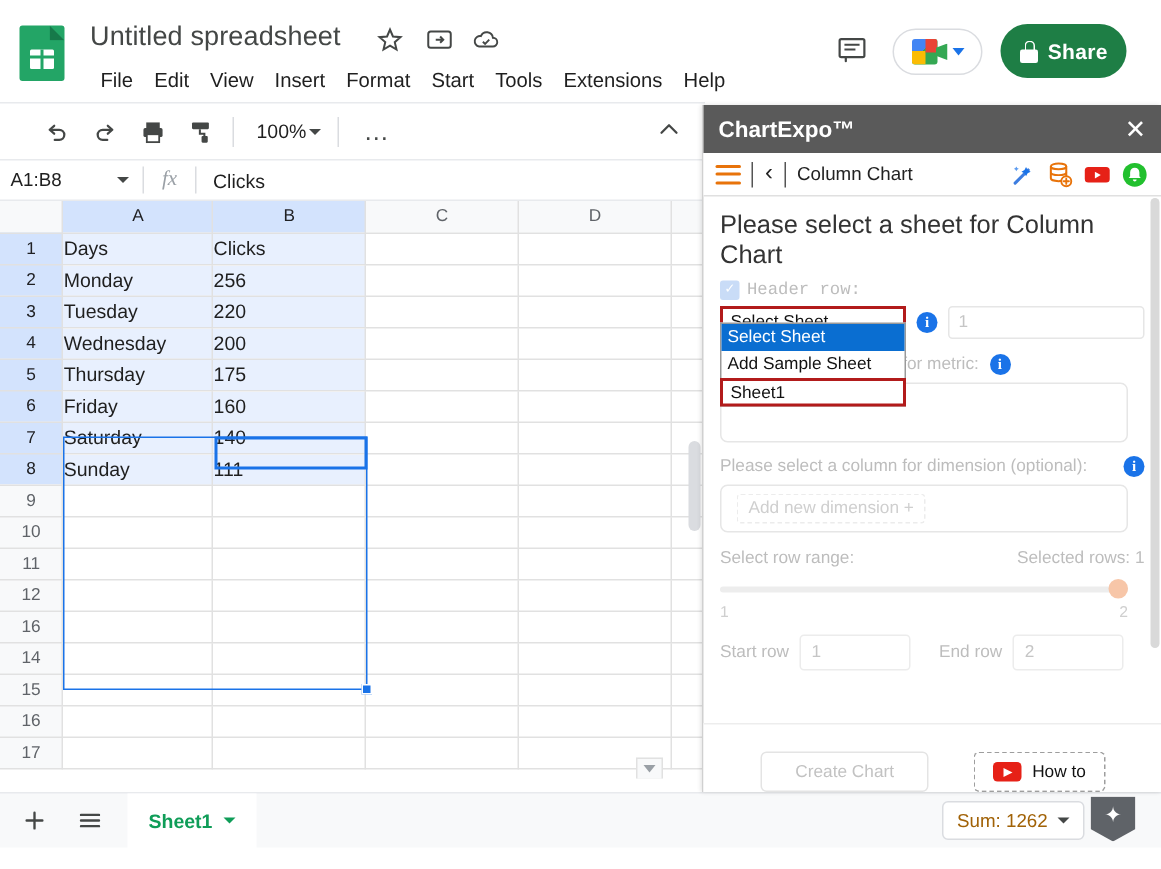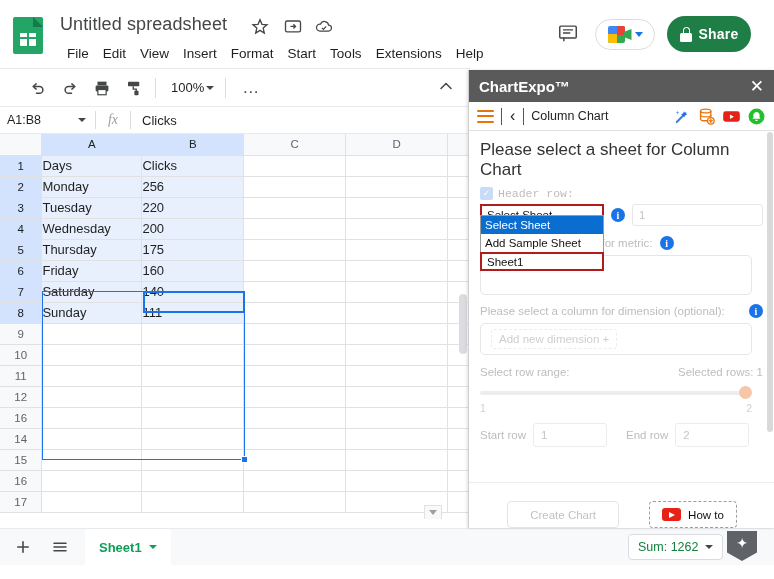--- a/index.html
+++ b/index.html
@@ -193,21 +193,21 @@
   .sheet-tab {
     margin-left: 11px; height: 37px; padding: 0 14px; background: #fff;
     display: flex; align-items: center; gap: 7px;
     font-size: 13px; color: #0f9d58; font-weight: bold;
   }
   .sheet-tab .caret-dn { border-top-color: #0f9d58; }
   .sum-box {
     position: absolute; left: 628px; top: 5px; height: 26px;
     border: 1px solid #dadce0; border-radius: 4px; background: #fff;
     display: flex; align-items: center; gap: 7px; padding: 0 9px;
-    font-size: 12.5px; color: #15803d;
+    font-size: 12.5px; color: #a16207;
   }
   .explore-btn {
     position: absolute; left: 727px; top: 2px; width: 32px; height: 32px;
   }
   .explore-btn .shape {
     width: 30px; height: 30px; background: #5f6368;
     clip-path: polygon(0 0, 100% 0, 100% 72%, 50% 100%, 0 72%);
     display: flex; align-items: flex-start; justify-content: center; padding-top: 6px;
   }
   .spark { color: #fff; font-size: 14px; line-height: 12px; }

